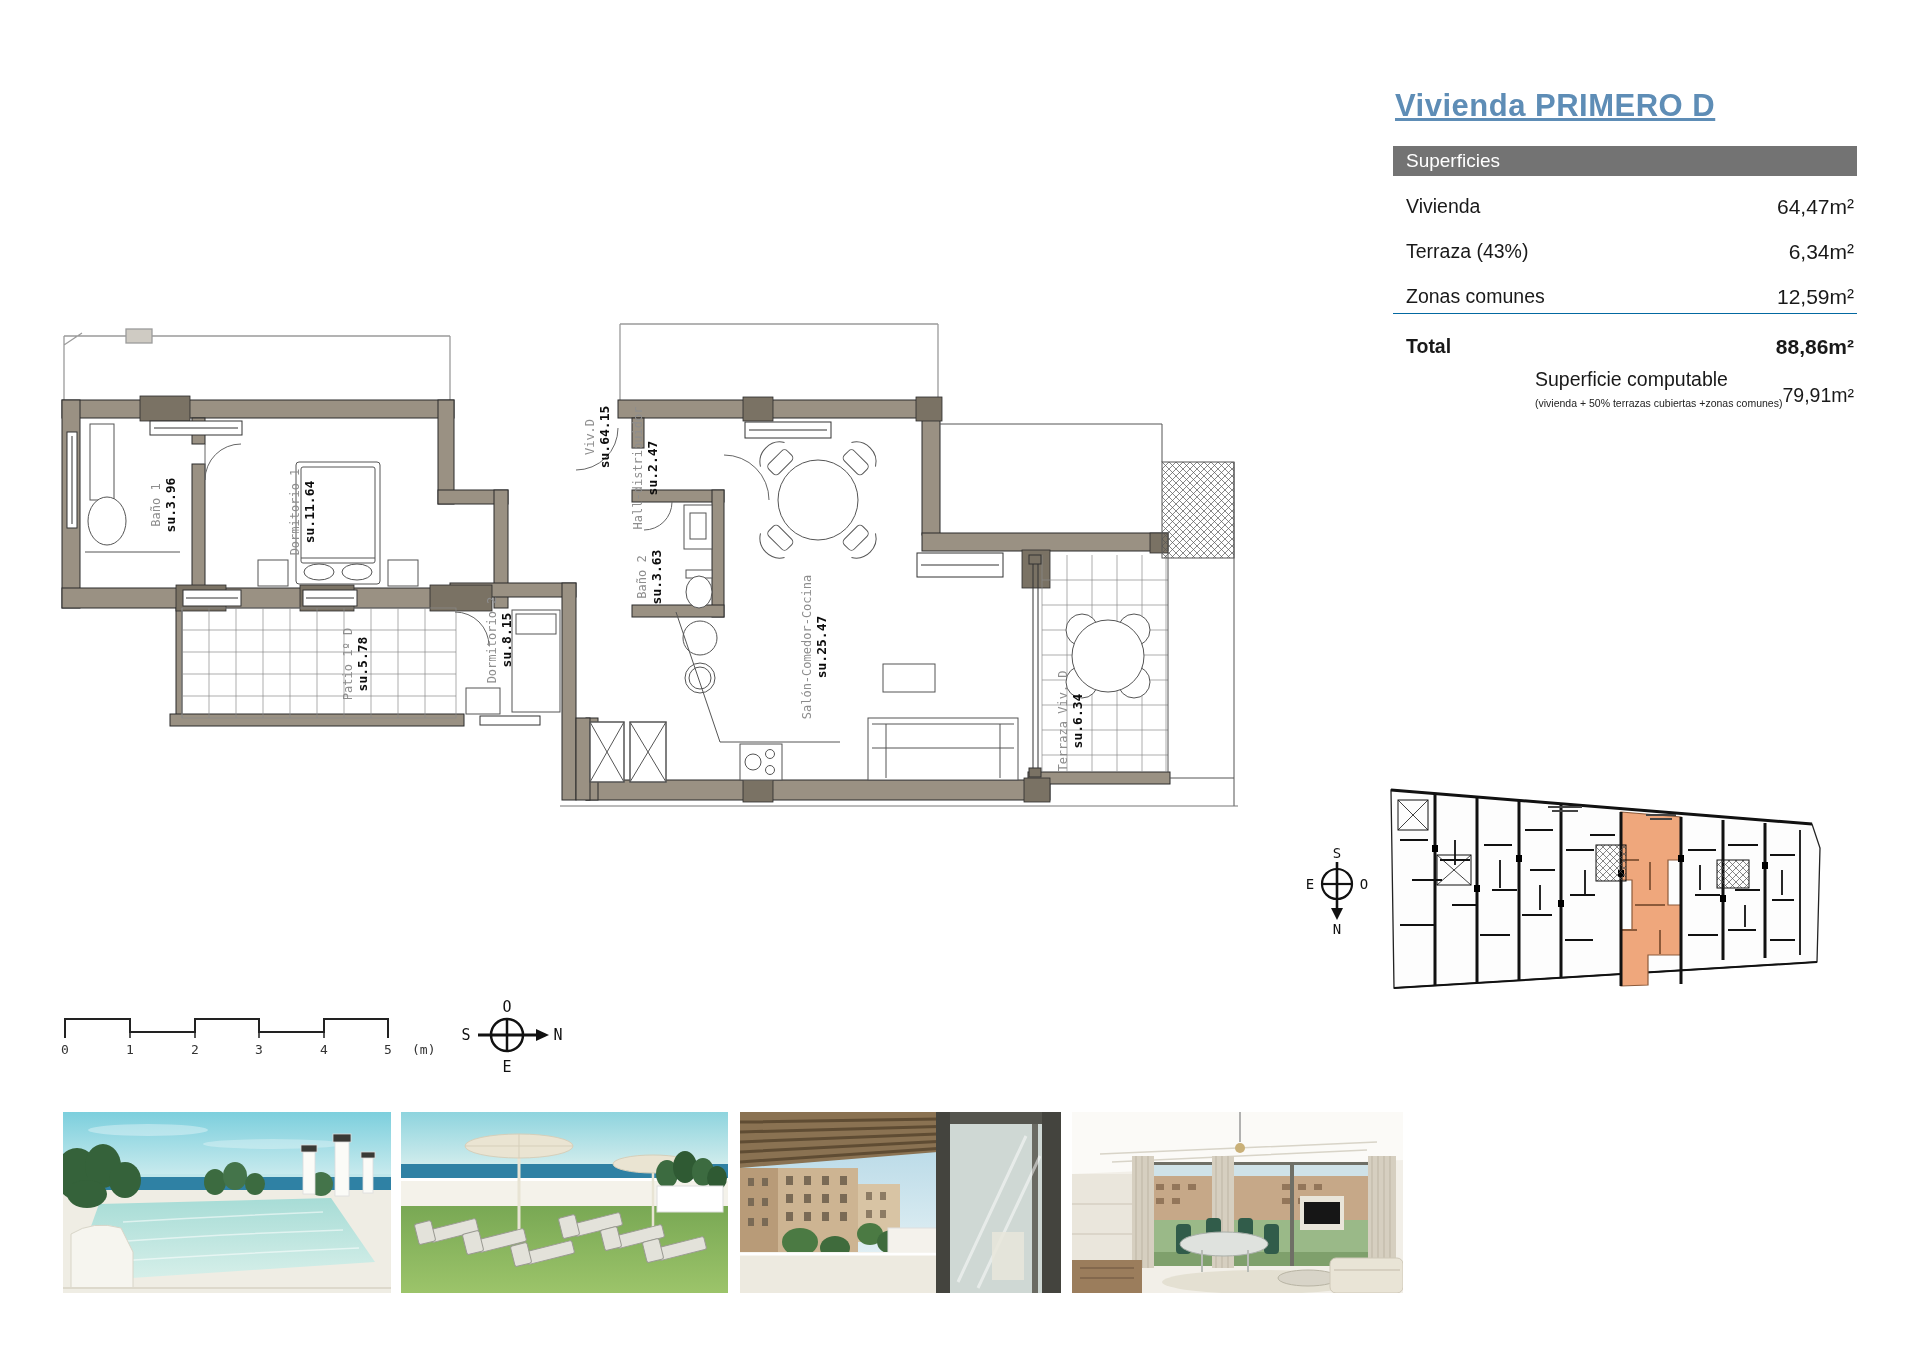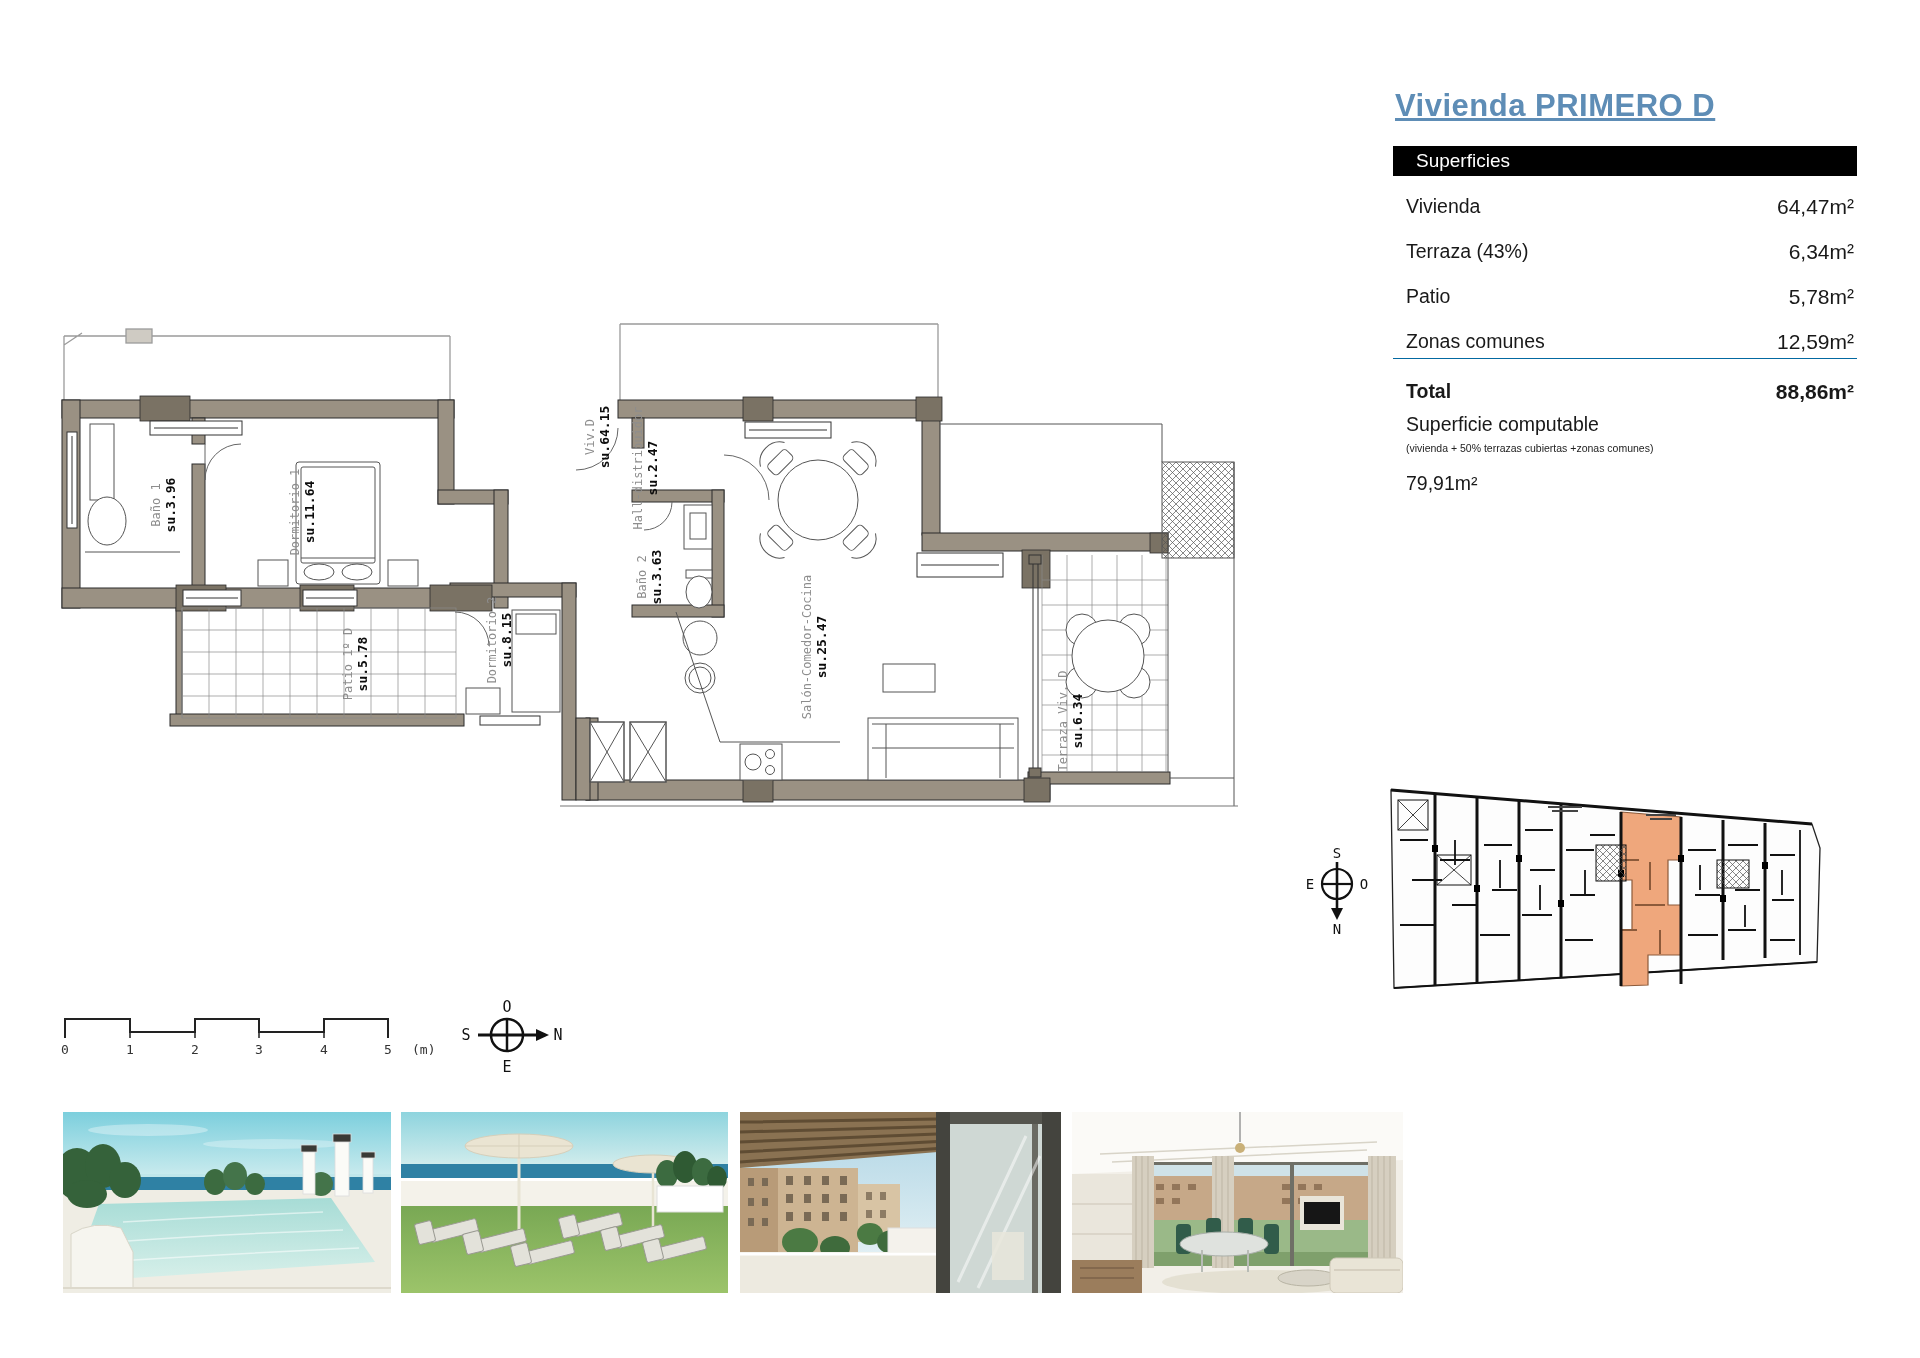--- a/index.html
+++ b/index.html
@@ -4,27 +4,27 @@
 <style>
   html,body{margin:0;padding:0;background:#ffffff;}
   #page{position:relative;width:1920px;height:1358px;background:#fff;overflow:hidden;
         font-family:"Liberation Sans",sans-serif;}
   #plan-canvas{position:absolute;left:0;top:0;}
 
   
   #unit-title{position:absolute;left:1395px;top:88px;width:470px;
       font-size:31px;font-weight:bold;color:#5e8db6;letter-spacing:.5px;text-decoration:underline;}
   #surfaces-table{position:absolute;left:1393px;top:146px;width:464px;color:#191919;}
-  #surfaces-table .hdr{background:#000000;color:#ffffff;font-size:19px;
-      height:30px;line-height:30px;padding-left:23px;}
+  #surfaces-table .hdr{background:#737373;color:#ffffff;font-size:19px;
+      height:30px;line-height:30px;padding-left:13px;}
   .srow{display:flex;justify-content:space-between;align-items:center;
       height:29px;font-size:19.5px;padding:16px 3px 0 13px;}
   .srow .val{font-size:21px;}
   .total-row{border-top:1px solid #0369a1;margin-top:2px;height:33px;font-weight:bold;}
-  .comp-row{display:flex;justify-content:flex-end;padding:6px 3px 0 13px;flex-direction:column;}
+  .comp-row{display:flex;justify-content:flex-end;padding:6px 3px 0 13px;}
   .comp-row .lbl{font-size:19.5px;line-height:1.1;}
   .comp-row .note{font-size:10.5px;color:#222;margin-top:10px;}
   .comp-row .val{font-size:19.5px;margin-top:15px;}
 
   
   .vlabel{position:absolute;transform:translate(-50%,-50%) rotate(-90deg);
       display:flex;flex-direction:column;align-items:center;line-height:1.2;
       white-space:nowrap;pointer-events:none;}
   .vlabel .rname{font-family:"DejaVu Sans Mono",monospace;font-size:12px;color:#8d8d8d;}
   .vlabel .rsu{font-family:"DejaVu Sans Mono",monospace;font-size:13px;font-weight:bold;color:#0c0c0c;}
@@ -317,24 +317,20 @@
 
   <div id="surfaces-table">
     <div class="hdr">Superficies</div>
     <div class="srow">
       <span>Vivienda</span>
       <span class="val">64,47m²</span>
     </div>
     <div class="srow">
       <span>Terraza (43%)</span>
       <span class="val">6,34m²</span>
-    </div>
-    <div class="srow">
-      <span>Patio</span>
-      <span class="val">5,78m²</span>
     </div>
     <div class="srow">
       <span>Zonas comunes</span>
       <span class="val">12,59m²</span>
     </div>
     <div class="srow total-row">
       <span>Total</span>
       <span class="val">88,86m²</span>
     </div>
     <div class="comp-row">

